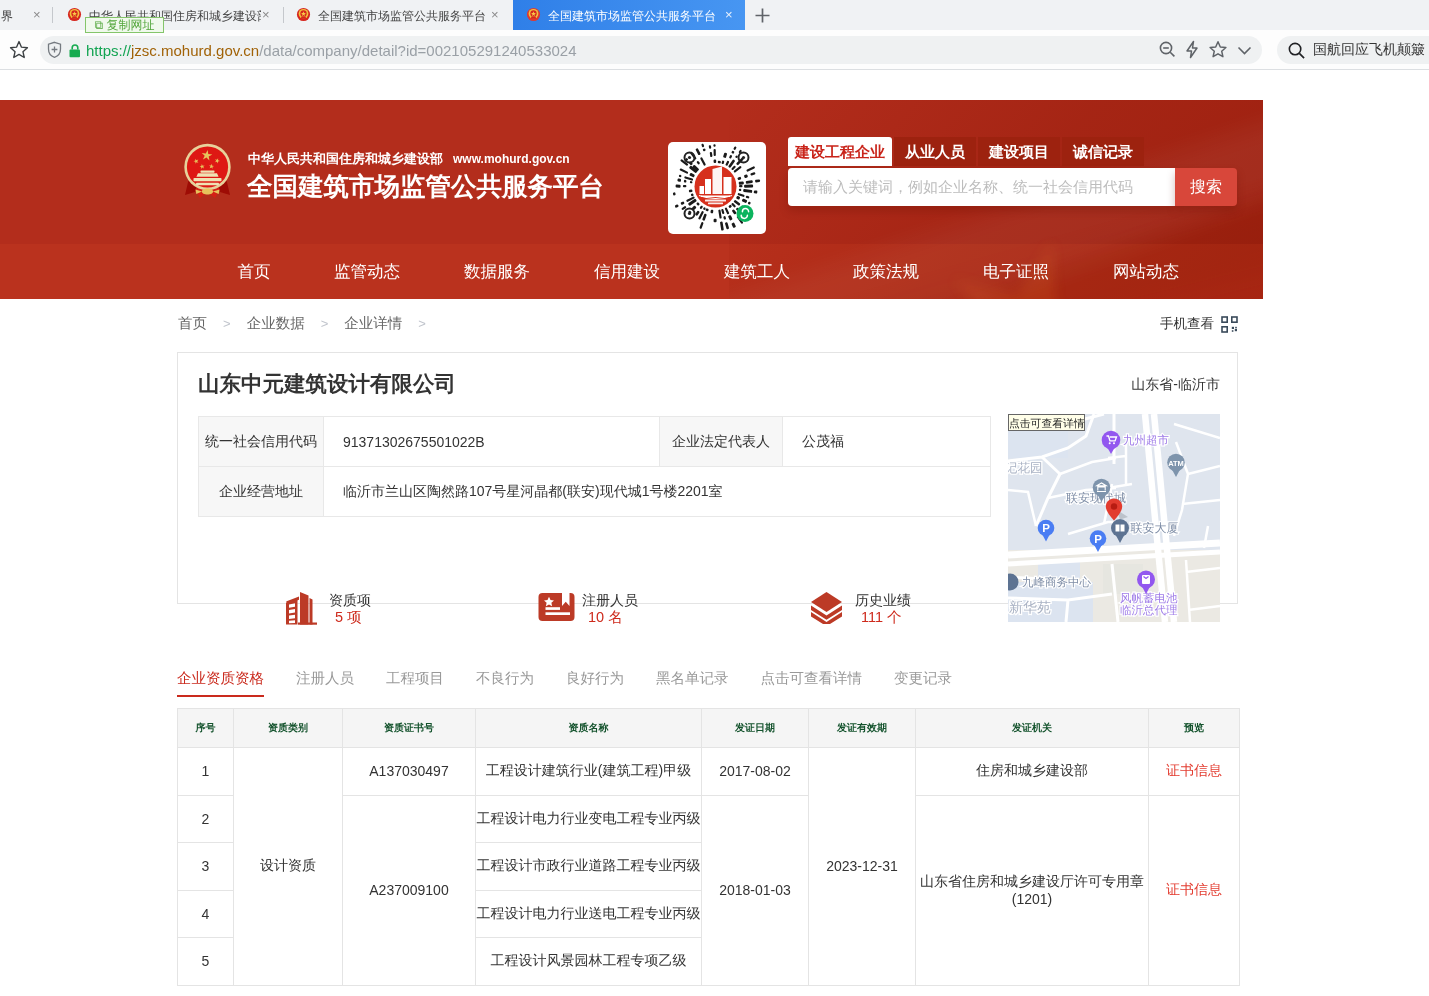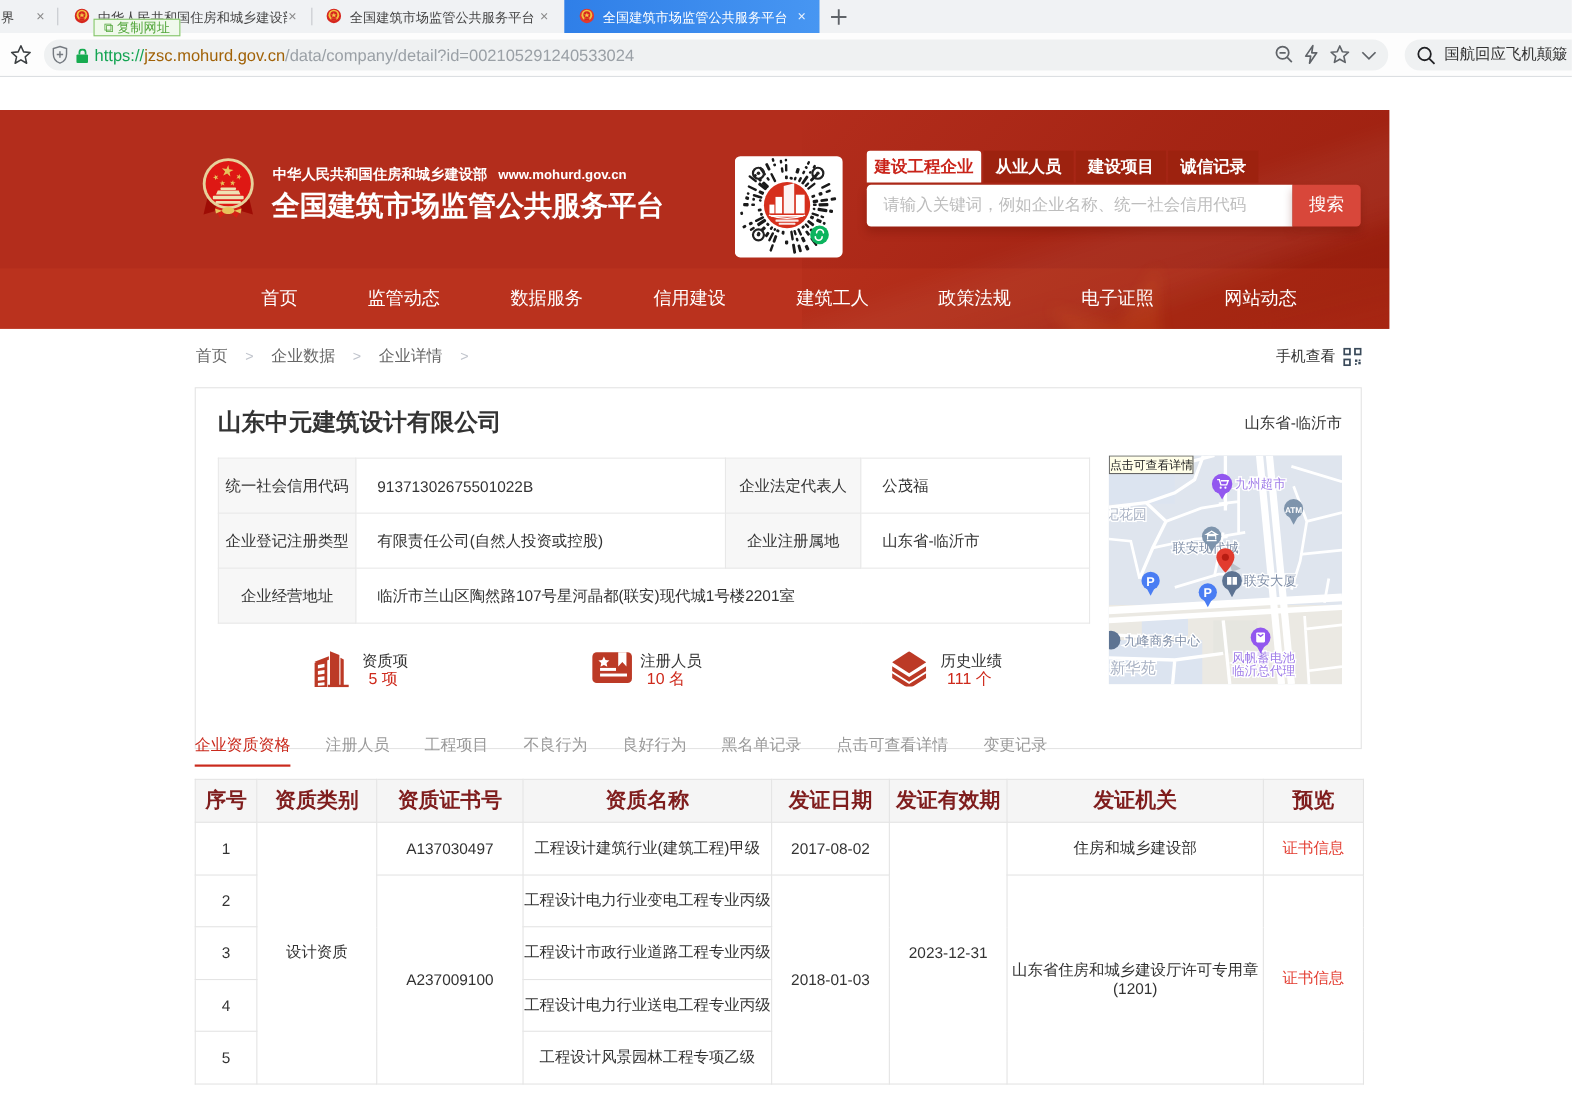--- a/index.html
+++ b/index.html
@@ -43,21 +43,21 @@
   .stab.on { background:#fff; color:#c9241a; border-radius:3px 3px 0 0; }
   #sinput { position:absolute; left:788px; top:68px; width:387px; height:38px; background:#fff; border-radius:4px 0 0 4px; line-height:38px; font-size:15px; color:#bdbdbd; padding-left:15px; box-shadow:0 5px 8px rgba(100,15,5,0.28); }
   #sbtn { position:absolute; left:1175px; top:68px; width:62px; height:38px; background:#d8473a; border-radius:0 4px 4px 0; color:#fff; font-size:16px; text-align:center; line-height:38px; box-shadow:0 5px 8px rgba(100,15,5,0.28); }
 
   
   #crumb { position:absolute; left:178px; top:314px; font-size:14.5px; color:#666; }
   #crumb .sep { color:#c0c4cc; margin:0 12px; font-size:13px; }
   #mobileview { position:absolute; left:1160px; top:315px; font-size:13.5px; color:#333; }
   #qricon2 { position:absolute; left:1221px; top:316px; }
 
-  #companybox { position:absolute; left:177px; top:352px; width:1061px; height:329px; border:1px solid #e4e4e4; background:#fff; }
+  #companybox { position:absolute; left:177px; top:352px; width:1061px; height:252px; border:1px solid #e4e4e4; background:#fff; }
   #cname { position:absolute; left:20px; top:16px; font-size:21.5px; font-weight:bold; color:#333; }
   #cregion { position:absolute; right:17px; top:23px; font-size:14px; color:#333; }
 
   #infotable { position:absolute; left:20px; top:63px; width:793px; border-collapse:collapse; }
   #infotable td { border:1px solid #e8e8e8; font-size:14px; color:#333; height:50px; }
   #infotable td.lbl { background:#f7f7f7; text-align:center; width:125px; }
   #infotable td.lbl2 { background:#f7f7f7; text-align:center; width:123px; }
   #infotable td.val { padding-left:19px; }
 
   .stat { position:absolute; top:238px; }
@@ -65,21 +65,21 @@
   .stat .t2 { position:absolute; left:50px; top:17px; font-size:14.5px; color:#ce2a1c; white-space:nowrap; }
 
   #map { position:absolute; left:1008px; top:414px; width:212px; height:208px; background:#e6e9ef; overflow:hidden; }
   #maptip { position:absolute; left:0px; top:0px; width:77px; height:17px; background:#fffee8; border:1px solid #666; font-size:10.8px; line-height:16px; text-align:center; color:#222; z-index:5; white-space:nowrap; }
 
   #tabs2 { position:absolute; left:177px; top:669px; width:1061px; }
   .tab2 { display:inline-block; font-size:14.5px; line-height:16px; color:#999; margin-right:32px; padding-bottom:9px; }
   .tab2.on { color:#ca2a1d; border-bottom:2px solid #ca2a1d; }
 
   #dtable { position:absolute; left:177px; top:708px; width:1062px; border-collapse:collapse; table-layout:fixed; }
-  #dtable th { background:#f5f5f5; font-size:19px; color:#7f1d1d; height:39px; font-weight:bold; border:1px solid #e4e4e4; }
+  #dtable th { background:#f5f5f5; font-size:10px; color:#14532d; height:39px; font-weight:bold; border:1px solid #e4e4e4; }
   #dtable td { border:1px solid #e4e4e4; font-size:14px; color:#333; height:47.5px; text-align:center; }
   #dtable .red { color:#e33c30; }
 </style>
 </head>
 <body>
 
 <div id="tabbar">
   <div class="tab" style="left:0;width:53px;">
       <span class="ttl" style="left:1px;">界</span>
       <span class="tclose" style="left:33px;">×</span>
@@ -365,26 +365,20 @@
   <div id="cregion">山东省-临沂市</div>
   <table id="infotable">
     <tbody>
         <tr>
       <td class="lbl">统一社会信用代码</td>
       <td class="val" style="width:336px;">91371302675501022B</td>
       <td class="lbl2">企业法定代表人</td>
       <td class="val">公茂福</td>
     </tr>
     <tr>
-      <td class="lbl">企业登记注册类型</td>
-      <td class="val">有限责任公司(自然人投资或控股)</td>
-      <td class="lbl2">企业注册属地</td>
-      <td class="val">山东省-临沂市</td>
-    </tr>
-    <tr>
       <td class="lbl">企业经营地址</td>
       <td class="val" colspan="3">临沂市兰山区陶然路107号星河晶都(联安)现代城1号楼2201室</td>
     </tr>
   </tbody>
     </table>
   <div class="stat" style="left:107px;">
     <svg style="position:absolute;left:0;top:0;" width="33" height="34" viewBox="0 0 33 34">
       <g fill="#bc3a26">
         <path d="M1 10.5 L14 5.5 L14 8.8 L4 12.4 Z"></path>
         <path d="M1 11.5 L12.5 7.8 V33.5 H1 Z M4 13.5 l6 -1.2 v3.4 l-6 1 Z M4 19 l6 -0.9 v3.4 l-6 0.9 Z M4 24.5 l6 -0.7 v3.4 l-6 0.7 Z M4 29.8 l6 -0.5 v2.6 l-6 0.4 Z" fill-rule="evenodd"></path>

